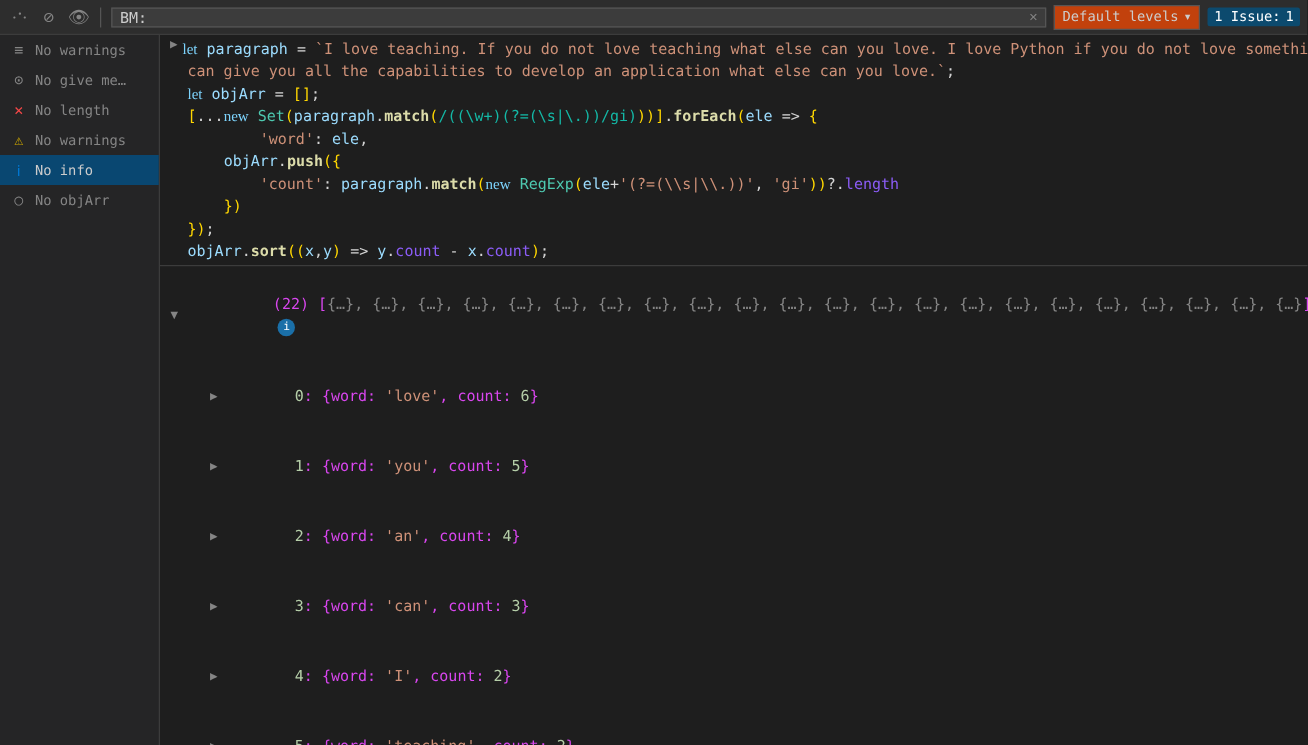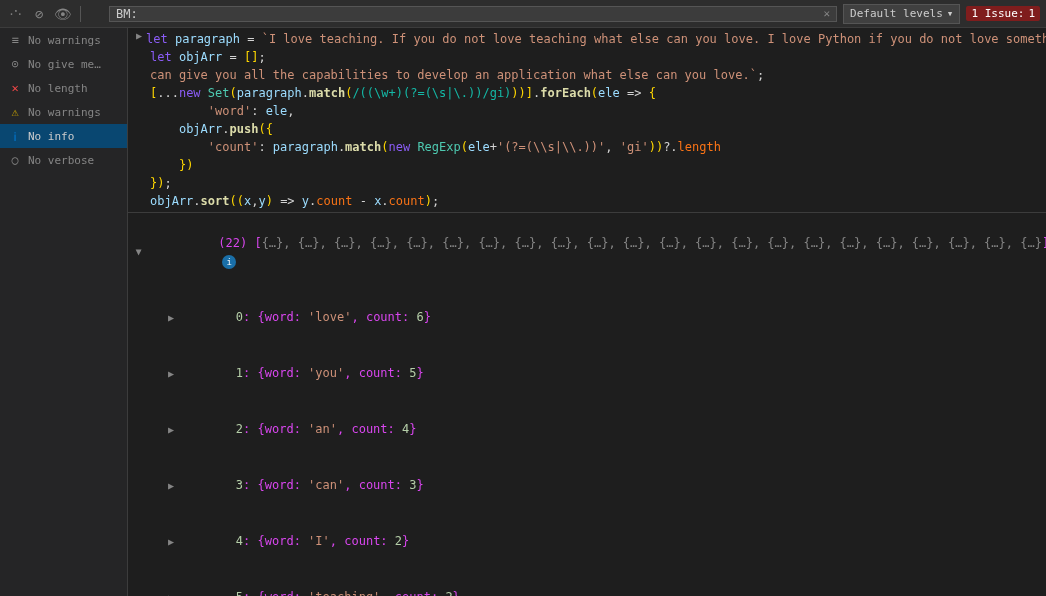--- a/index.html
+++ b/index.html
@@ -44,49 +44,48 @@
     }
     .search-input-container {
       flex: 1;
       display: flex;
       align-items: center;
       background: #3c3c3c;
       border: 1px solid #555;
       height: 16px;
       padding: 0 6px;
       position: relative;
-      margin-left: 20px;
     }
     .search-input {
       background: transparent;
       border: none;
       outline: none;
       color: #cccccc;
       font-family: monospace;
       font-size: 12px;
       flex: 1;
     }
     .search-clear {
       color: #858585;
       cursor: pointer;
       font-size: 11px;
     }
     .levels-dropdown {
-      background: #404040;
+      background: #c2410c;
       border: 1px solid #555;
       color: #cccccc;
       font-size: 11px;
       padding: 2px 6px;
       height: 20px;
       display: flex;
       cursor: pointer;
       gap: 4px;
     }
     .issues-badge {
-      background: #7f1d1d;
+      background: #0c4a6e;
       color: white;
       font-size: 11px;
       padding: 1px 5px;
       border-radius: 2px;
       display: flex;
       align-items: center;
       gap: 4px;
     }
 
     
@@ -164,28 +163,28 @@
       line-height: 18px;
       white-space: pre;
     }
 
     
     .console-output {
       padding: 2px 0;
     }
 
     
-    .kw { color: #8b5cf6; }
+    .kw { color: #7dd3fc; font-family: Liberation Serif, serif; }
     .str { color: #ce9178; }
     .num { color: #b5cea8; }
     .var { color: #9cdcfe; }
     .fn { color: #dcdcaa; font-weight: bold; }
     .op { color: #d4d4d4; }
     .re { color: #14b8a6; }
-    .prop { color: #f97316; margin-top: 16px; }
+    .prop { color: #8b5cf6; margin-top: 16px; }
     .bracket { color: #ffd700; }
     .white { color: #d946ef; }
     .cyan { color: #4ec9b0; }
 
     
     .array-header {
       display: flex;
       align-items: center;
       padding: 1px 8px;
       min-height: 18px;
@@ -269,39 +268,39 @@
     <div class="sidebar-item">
       <span class="icon icon-warning">⚠</span>
       <span>No warnings</span>
     </div>
     <div class="sidebar-item active">
       <span class="icon icon-info">ℹ</span>
       <span>No info</span>
     </div>
     <div class="sidebar-item">
       <span class="icon icon-verbose">○</span>
-      <span>No verbose</span>
+      <span>No objArr</span>
     </div>
   </div>
 
   <div class="code-area">
 
     <div class="code-editor">
 
       <div class="code-line">
         <span class="expand-arrow">▶</span>
         <span class="code-text"><span class="kw">let</span> <span class="var">paragraph</span> <span class="op">=</span> <span class="str">`I love teaching. If you do not love teaching what else can you love. I love Python if you do not love something which</span></span>
       </div>
       <div class="code-line">
         <span style="width:14px; display:inline-block;"></span>
+        <span class="code-text"><span class="str">can give you all the capabilities to develop an application what else can you love.`</span><span class="op">;</span></span>
+      </div>
+      <div class="code-line">
+        <span style="width:14px; display:inline-block;"></span>
         <span class="code-text"><span class="kw">let</span> <span class="var">objArr</span> <span class="op">=</span> <span class="bracket">[]</span><span class="op">;</span></span>
-      </div>
-      <div class="code-line">
-        <span style="width:14px; display:inline-block;"></span>
-        <span class="code-text"><span class="str">can give you all the capabilities to develop an application what else can you love.`</span><span class="op">;</span></span>
       </div>
       <div class="code-line">
         <span style="width:14px; display:inline-block;"></span>
         <span class="code-text"><span class="bracket">[</span><span class="op">...</span><span class="kw">new</span> <span class="cyan">Set</span><span class="bracket">(</span><span class="var">paragraph</span><span class="op">.</span><span class="fn">match</span><span class="bracket">(</span><span class="re">/((\w+)(?=(\s|\.))/gi)</span><span class="bracket">)</span><span class="bracket">)</span><span class="bracket">]</span><span class="op">.</span><span class="fn">forEach</span><span class="bracket">(</span><span class="var">ele</span> <span class="op">=&gt;</span> <span class="bracket">{</span></span>
       </div>
       <div class="code-line">
         <span style="width:14px; display:inline-block;"></span>
         <span class="code-text">        <span class="str">'word'</span><span class="op">:</span> <span class="var">ele</span><span class="op">,</span></span>
       </div>
       <div class="code-line">

